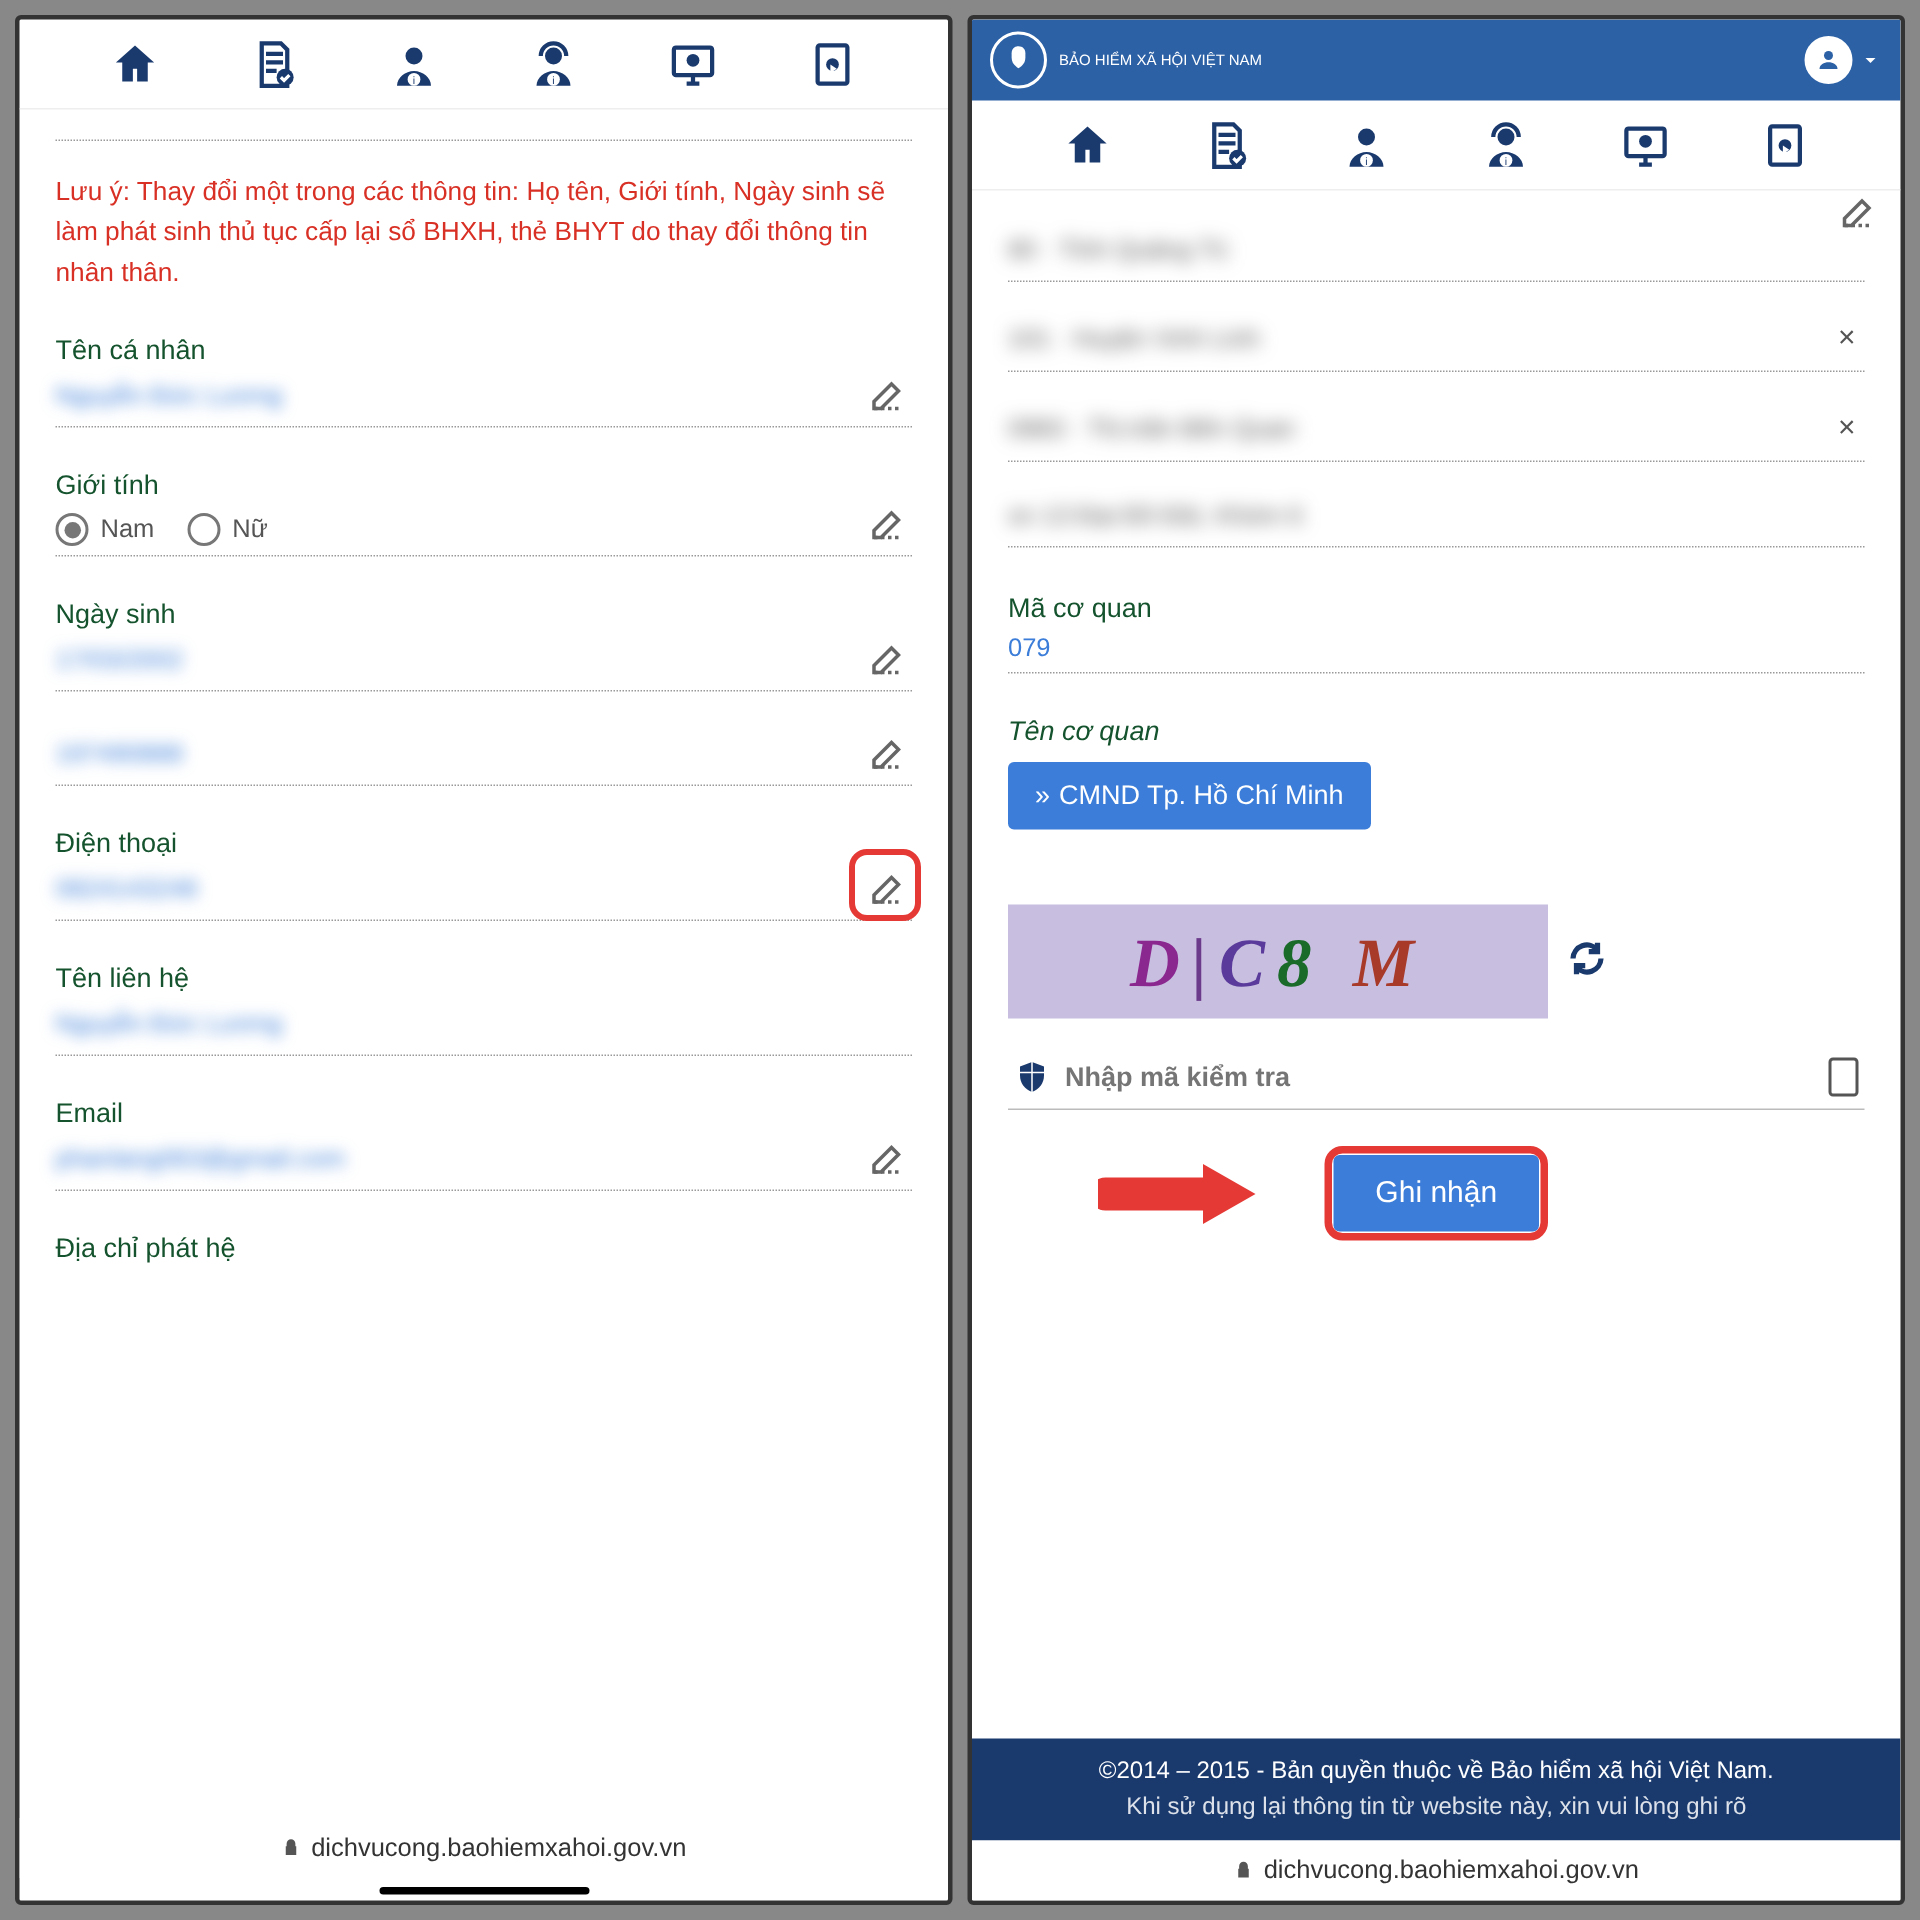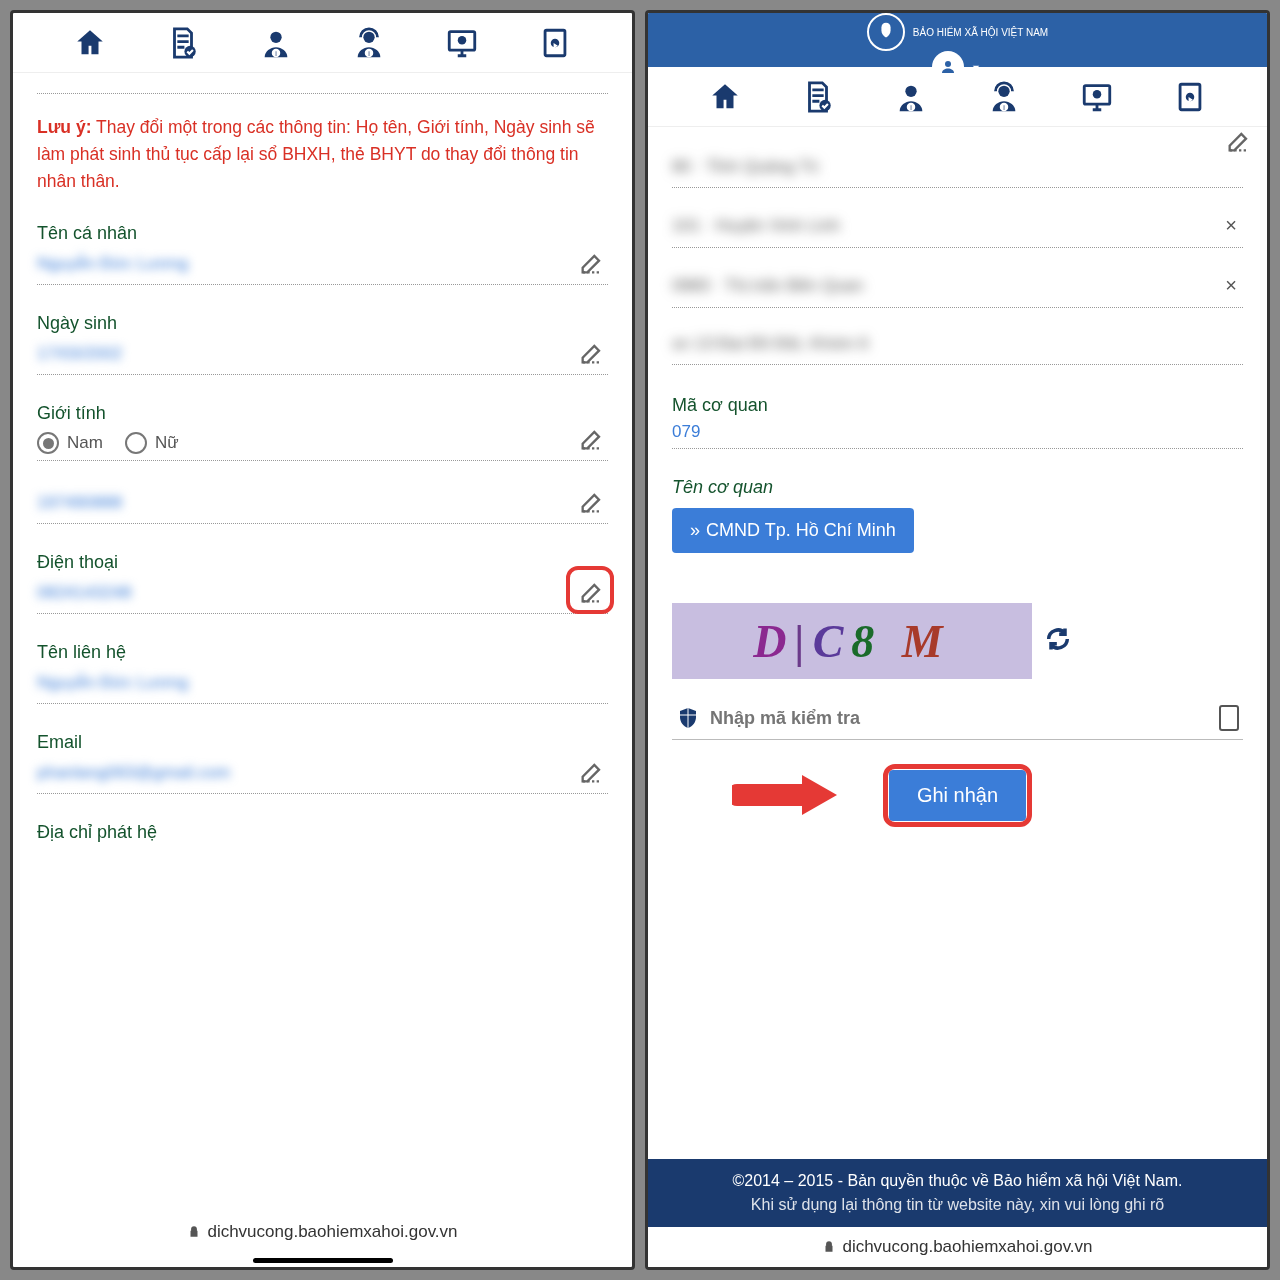--- a/index.html
+++ b/index.html
@@ -22,21 +22,20 @@
   overflow: hidden;
   position: relative;
 }
 .topbar {
   background: #2c61a6;
   height: 54px;
   display: flex;
   align-items: center;
   padding: 0 12px;
   justify-content: space-between;
-  flex-direction: column;
 }
 .topbar .logo-area {
   display: flex;
   align-items: center;
   gap: 8px;
   color: #fff;
   font-size: 10px;
 }
 .emblem {
   width: 38px;
@@ -80,21 +79,21 @@
 .dotted-top {
   border-top: 1px dotted #999;
   margin-bottom: 20px;
 }
 .note {
   color: #d93025;
   font-size: 17.5px;
   line-height: 1.55;
   margin-bottom: 28px;
 }
-.note b { font-weight: bold; }
+.note b { font-weight: normal; }
 .field {
   margin-bottom: 28px;
   position: relative;
 }
 .field-label {
   font-size: 18px;
   color: #14532d;
   margin-bottom: 6px;
 }
 .field-value {
@@ -250,21 +249,21 @@
   font-weight: bold;
 }
 .phone-ic {
   width: 20px;
   height: 26px;
   border: 2px solid #555;
   border-radius: 3px;
 }
 .submit-row {
   display: flex;
-  align-items: flex-start;
+  align-items: flex-end;
   justify-content: center;
   position: relative;
   margin-top: 10px;
 }
 .submit-btn {
   background: #3b7dd8;
   color: #fff;
   border: none;
   padding: 14px 28px;
   font-size: 20px;
@@ -335,30 +334,20 @@
       </svg>
   </div>
 
   <div class="content">
     <div class="dotted-top"></div>
     <p class="note"><b>Lưu ý:</b><span> Thay đổi một trong các thông tin: Họ tên, Giới tính, Ngày sinh sẽ làm phát sinh thủ tục cấp lại sổ BHXH, thẻ BHYT do thay đổi thông tin nhân thân.</span></p>
 
     <div class="field">
       <div class="field-label">Tên cá nhân</div>
       <div class="field-value">Nguyễn Đức Lương</div>
-      <svg class="edit-icon" viewBox="0 0 24 24" fill="none" stroke="currentColor" stroke-width="2">
-          <path d="M4 16v4h4l10-10-4-4z"></path>
-          <path d="M4 20h16" stroke-dasharray="2 2"></path>
-        </svg>
-      <div class="field-line"></div>
-    </div>
-
-    <div class="field">
-      <div class="field-label">Ngày sinh</div>
-      <div class="field-value">17/03/2002</div>
       <svg class="edit-icon" viewBox="0 0 24 24" fill="none" stroke="currentColor" stroke-width="2">
           <path d="M4 16v4h4l10-10-4-4z"></path>
           <path d="M4 20h16" stroke-dasharray="2 2"></path>
         </svg>
       <div class="field-line"></div>
     </div>
 
     <div class="field">
       <div class="field-label">Giới tính</div>
       <div class="gender-row">
@@ -372,20 +361,30 @@
           </div>
       </div>
       <svg class="edit-icon" viewBox="0 0 24 24" fill="none" stroke="currentColor" stroke-width="2">
           <path d="M4 16v4h4l10-10-4-4z"></path>
           <path d="M4 20h16" stroke-dasharray="2 2"></path>
         </svg>
       <div class="field-line"></div>
     </div>
 
     <div class="field">
+      <div class="field-label">Ngày sinh</div>
+      <div class="field-value">17/03/2002</div>
+      <svg class="edit-icon" viewBox="0 0 24 24" fill="none" stroke="currentColor" stroke-width="2">
+          <path d="M4 16v4h4l10-10-4-4z"></path>
+          <path d="M4 20h16" stroke-dasharray="2 2"></path>
+        </svg>
+      <div class="field-line"></div>
+    </div>
+
+    <div class="field">
       <div class="field-value">197490888</div>
       <svg class="edit-icon" viewBox="0 0 24 24" fill="none" stroke="currentColor" stroke-width="2">
           <path d="M4 16v4h4l10-10-4-4z"></path>
           <path d="M4 20h16" stroke-dasharray="2 2"></path>
         </svg>
       <div class="field-line"></div>
     </div>
 
     <div class="field">
       <div class="field-label">Điện thoại</div>

